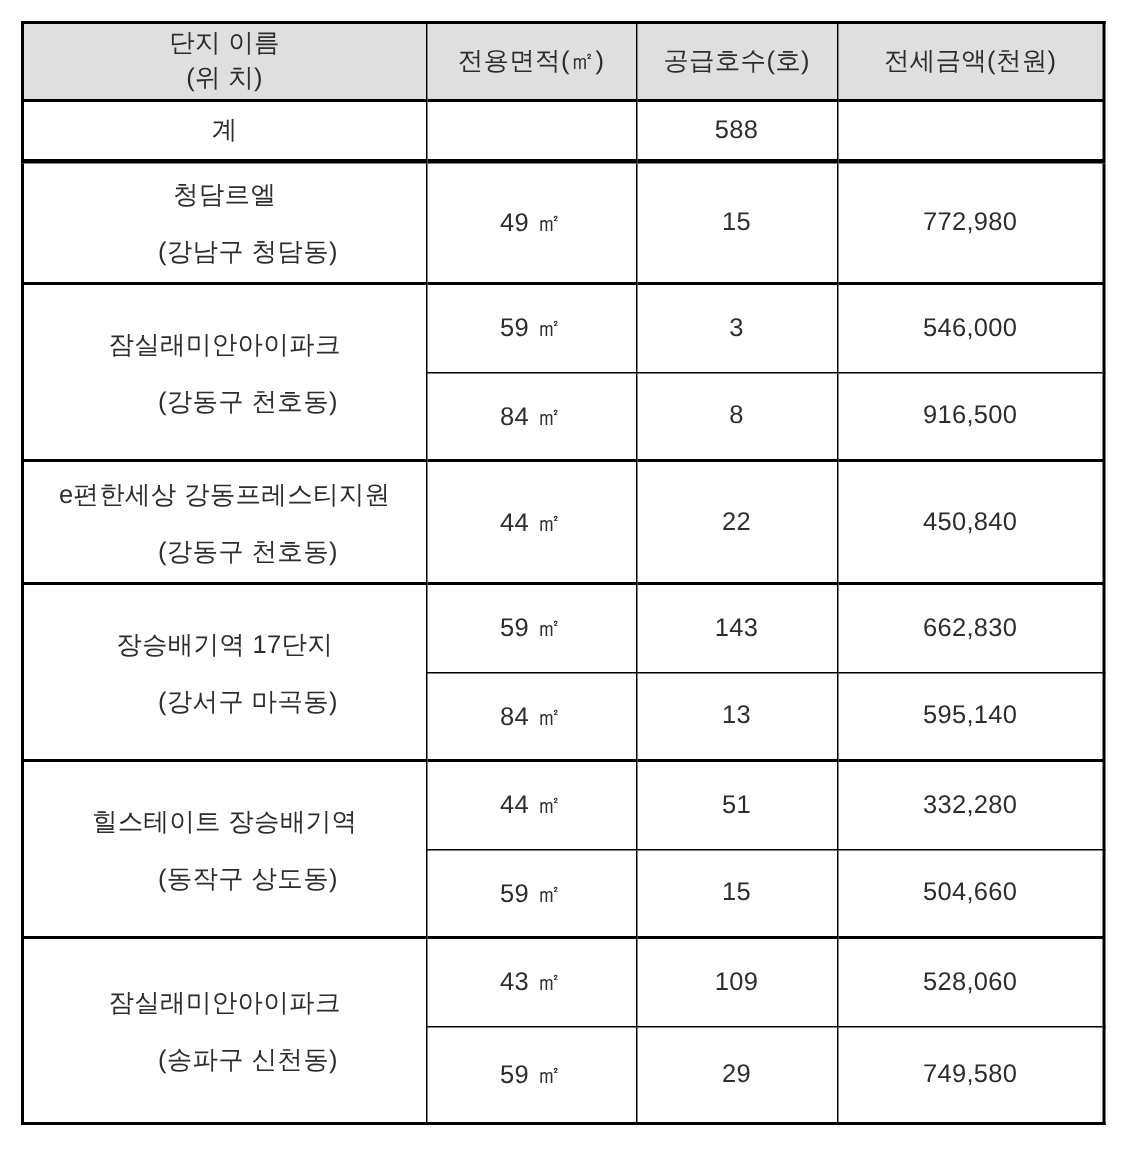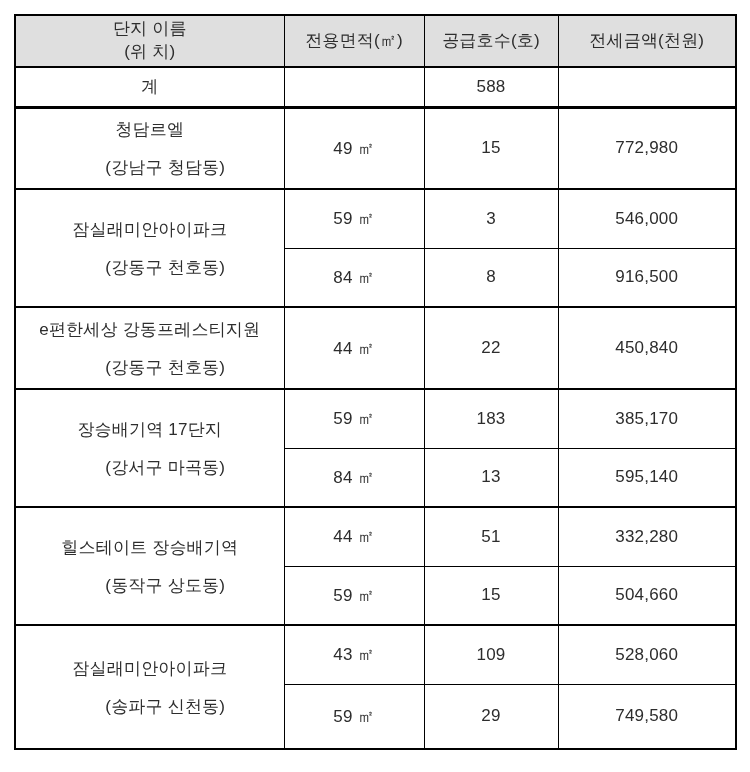--- a/index.html
+++ b/index.html
@@ -103,22 +103,22 @@
       <td>22</td>
       <td>450,840</td>
     </tr>
 
     <tr class="h-sub group-first">
       <td class="name-cell" rowspan="2">
         <div class="nm">장승배기역 17단지</div>
         <div class="loc">(강서구 마곡동)</div>
       </td>
       <td>59 ㎡</td>
-      <td>183</td>
-      <td>385,170</td>
+      <td>143</td>
+      <td>662,830</td>
     </tr>
     <tr class="h-sub">
       <td>84 ㎡</td>
       <td>13</td>
       <td>595,140</td>
     </tr>
 
     <tr class="h-sub group-first">
       <td class="name-cell" rowspan="2">
         <div class="nm">힐스테이트 장승배기역</div>

